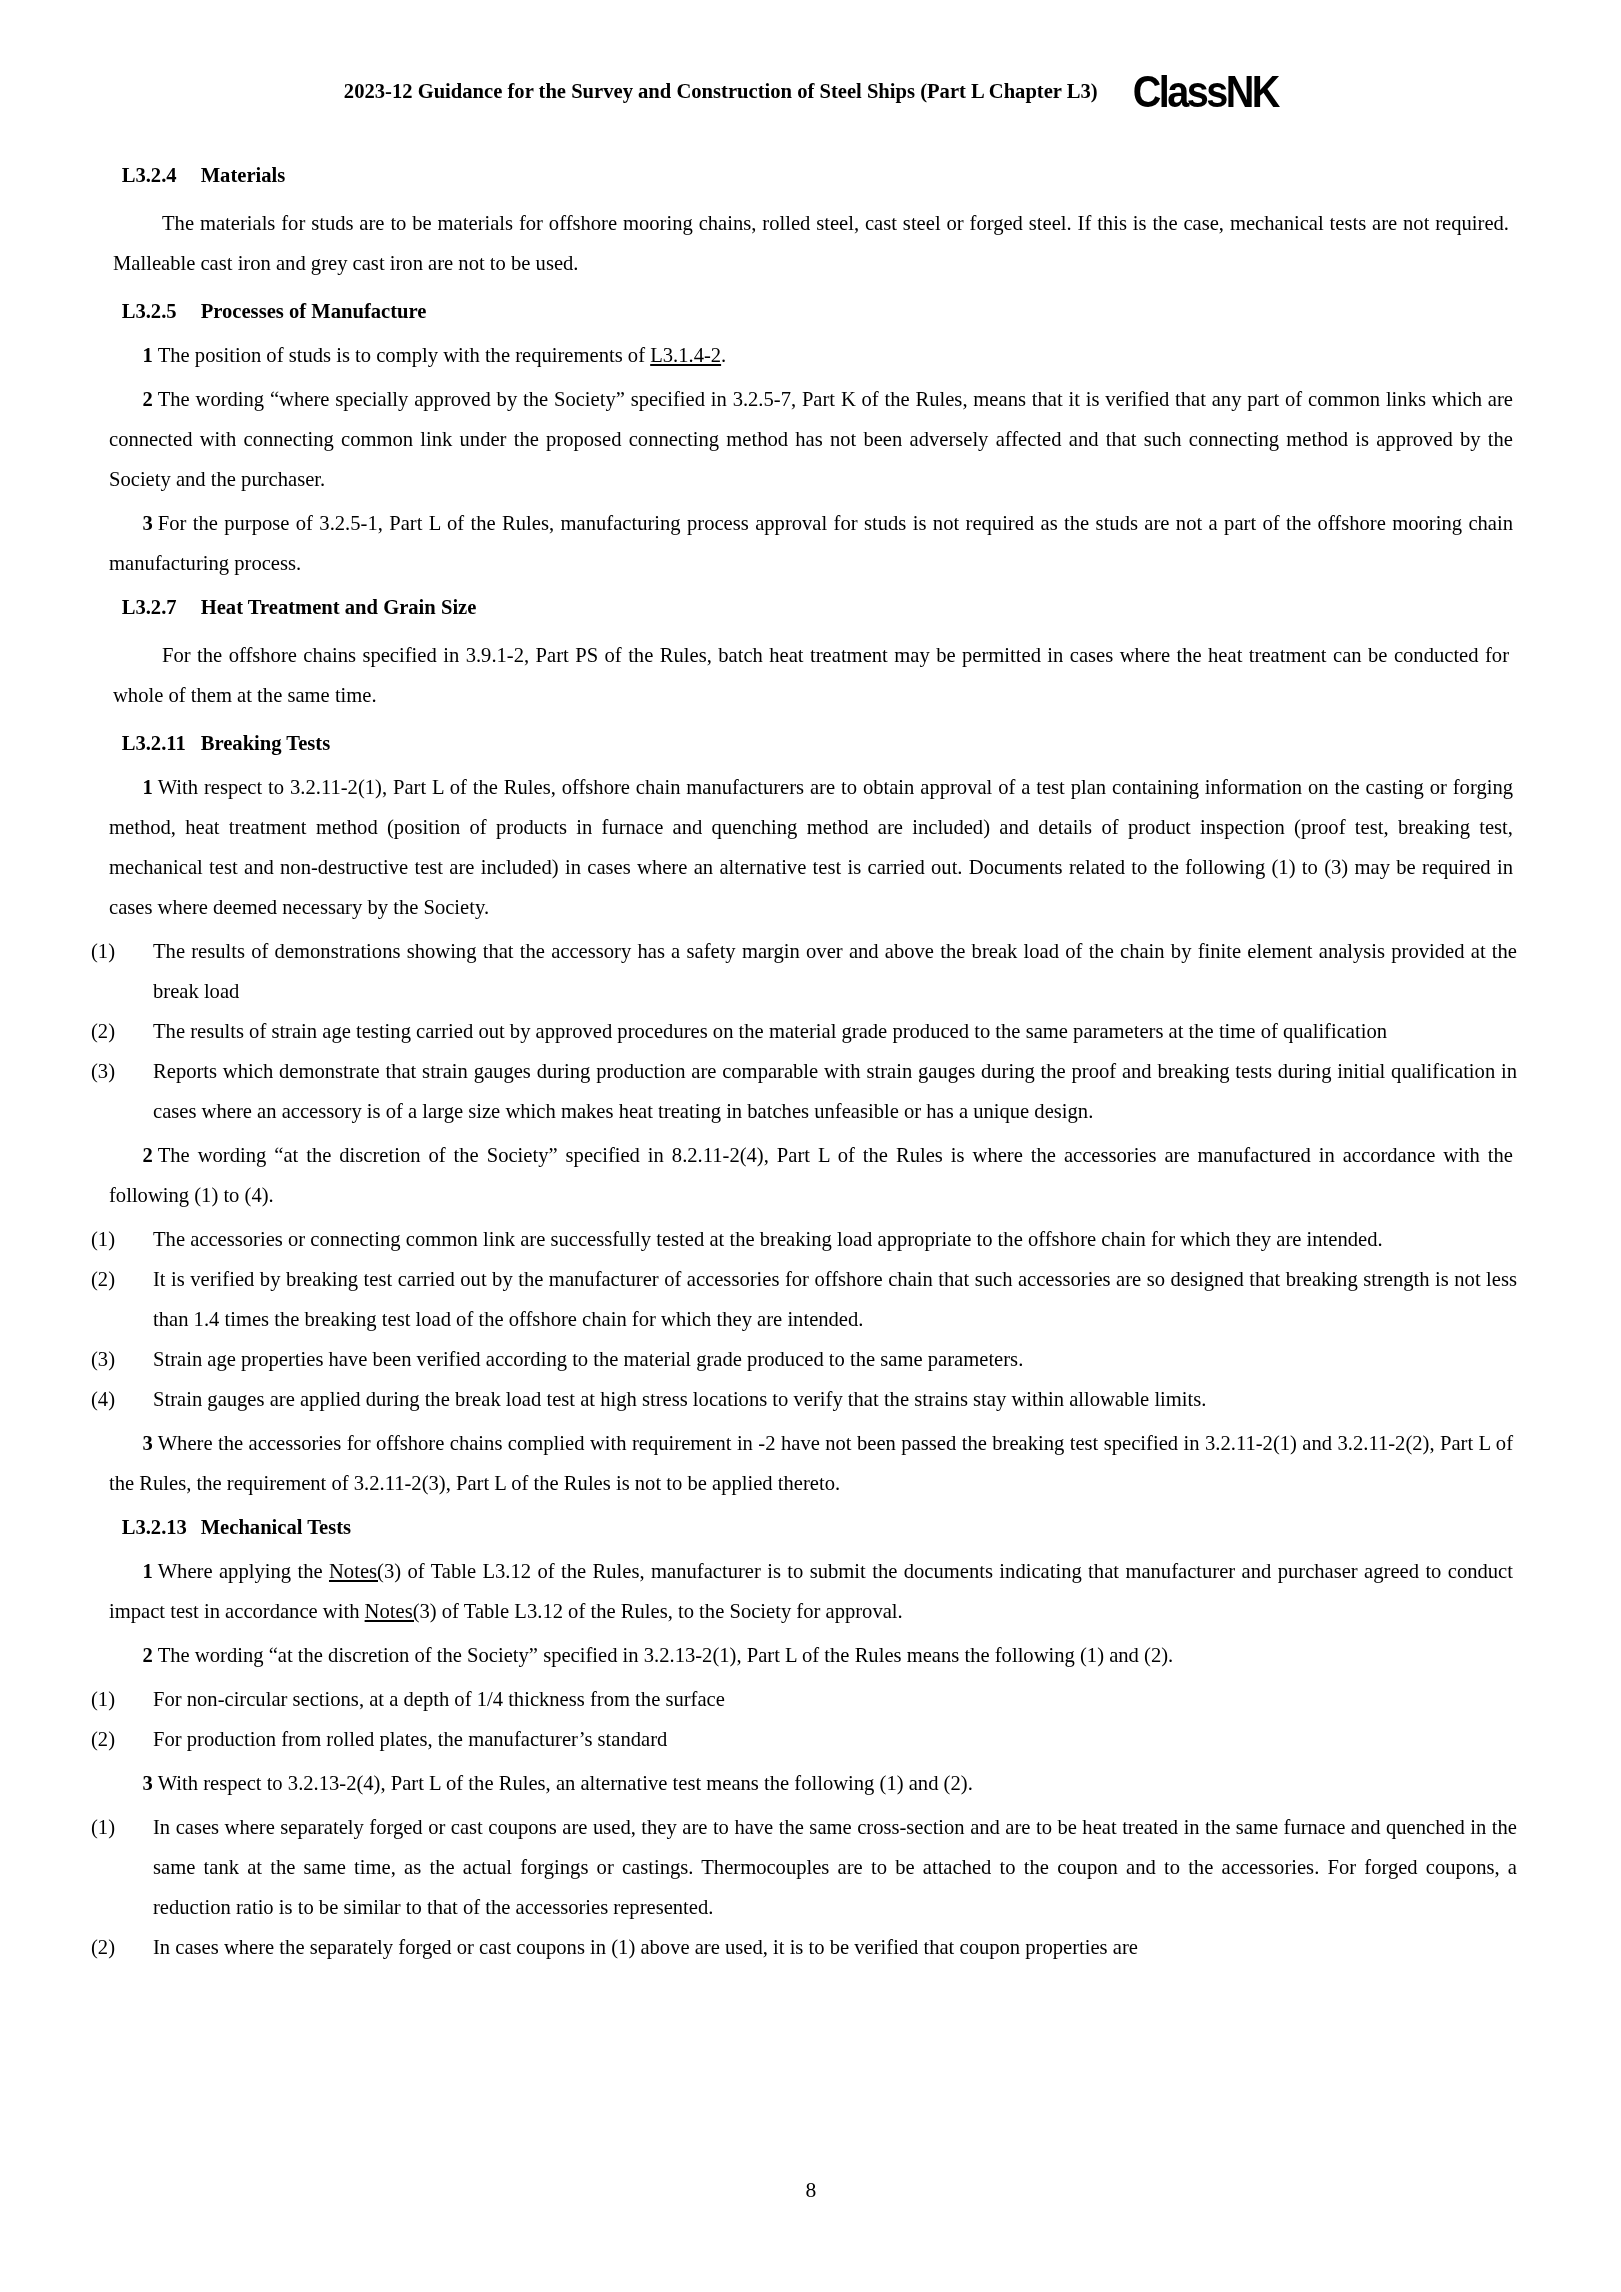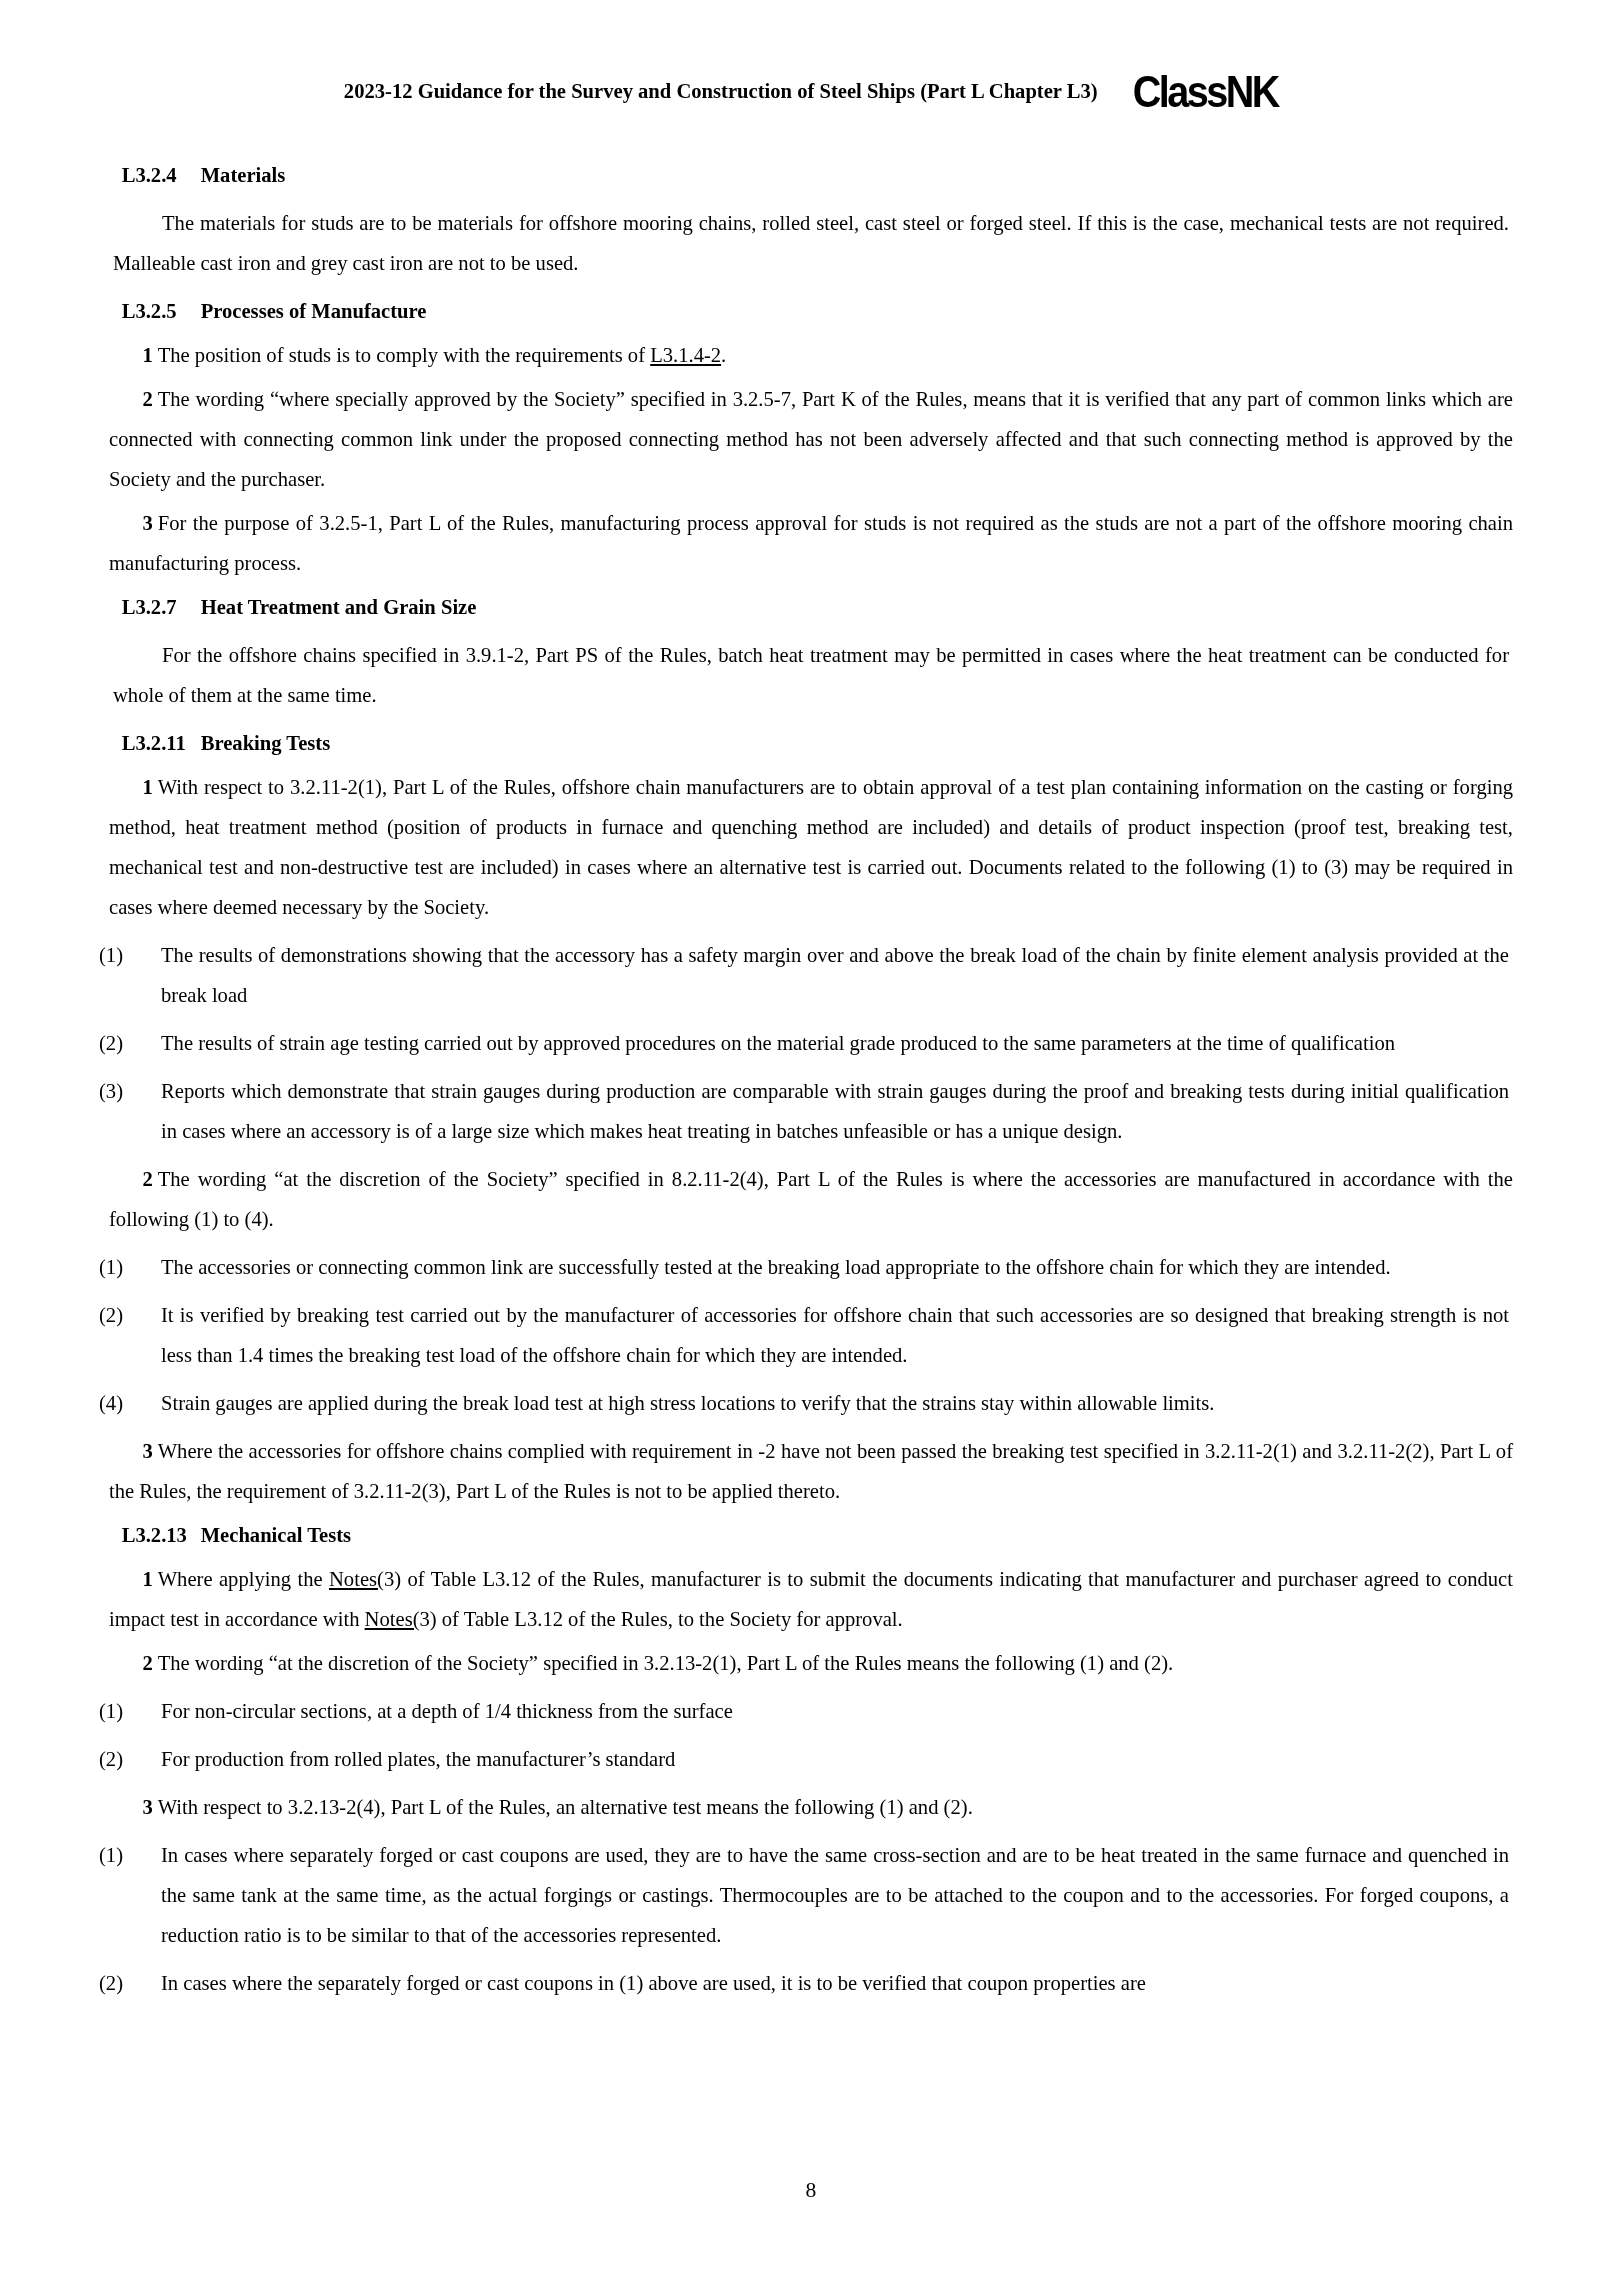--- a/index.html
+++ b/index.html
@@ -47,21 +47,21 @@
   }
   .heading{
     font-weight:bold;
     padding-left:16.7px;
     text-align:left;
   }
   .heading .hnum{display:inline-block;width:79px;}
   .para{margin:8px;text-indent:49px;}
   .numbered{margin:4px;text-indent:16.7px;}
   .numbered .marker{display:inline-block;width:32px;font-weight:bold;}
-  .subitem{margin:8px;padding-left:48px;text-indent:-31px;}
+  .subitem{margin:0;padding-left:48px;text-indent:-31px;}
   .subitem .marker{display:inline-block;width:31px;}
   .b{font-weight:normal;}
   .u{text-decoration:underline;}
   .page-footer{
     position:absolute;
     top:2178px;
     left:105px;
     width:1412px;
     text-align:center;
     font-size:21.6px;
@@ -87,20 +87,21 @@
       <div class="heading"><span class="hnum">L3.2.7</span><span>Heat Treatment and Grain Size</span></div>
       <p class="para"><span>For the offshore chains specified in </span><span class="b">3.9.1-2, Part PS of the Rules</span><span>, batch heat treatment may be permitted in cases where the heat treatment can be conducted for whole of them at the same time.</span></p>
       <div class="heading"><span class="hnum">L3.2.11</span><span>Breaking Tests</span></div>
       <p class="numbered"><span class="marker">1</span><span>With respect to </span><span class="b">3.2.11-2(1), Part L of the Rules,</span><span> offshore chain manufacturers are to obtain approval of a test plan containing information on the casting or forging method, heat treatment method (position of products in furnace and quenching method are included) and details of product inspection (proof test, breaking test, mechanical test and non-destructive test are included) in cases where an alternative test is carried out. Documents related to the following </span><span class="b">(1)</span><span> to </span><span class="b">(3)</span><span> may be required in cases where deemed necessary by the Society.</span></p>
       <p class="subitem"><span class="marker">(1)</span><span>The results of demonstrations showing that the accessory has a safety margin over and above the break load of the chain by finite element analysis provided at the break load</span></p>
       <p class="subitem"><span class="marker">(2)</span><span>The results of strain age testing carried out by approved procedures on the material grade produced to the same parameters at the time of qualification</span></p>
       <p class="subitem"><span class="marker">(3)</span><span>Reports which demonstrate that strain gauges during production are comparable with strain gauges during the proof and breaking tests during initial qualification in cases where an accessory is of a large size which makes heat treating in batches unfeasible or has a unique design.</span></p>
       <p class="numbered"><span class="marker">2</span><span>The wording “at the discretion of the Society” specified in </span><span class="b">8.2.11-2(4), Part L of the Rules</span><span> is where the accessories are manufactured in accordance with the following </span><span class="b">(1)</span><span> to </span><span class="b">(4)</span><span>.</span></p>
       <p class="subitem"><span class="marker">(1)</span><span>The accessories or connecting common link are successfully tested at the breaking load appropriate to the offshore chain for which they are intended.</span></p>
       <p class="subitem"><span class="marker">(2)</span><span>It is verified by breaking test carried out by the manufacturer of accessories for offshore chain that such accessories are so designed that breaking strength is not less than 1.4 times the breaking test load of the offshore chain for which they are intended.</span></p>
+      <p class="subitem"><span class="marker">(3)</span><span>Strain age properties have been verified according to the material grade produced to the same parameters.</span></p>
       <p class="subitem"><span class="marker">(4)</span><span>Strain gauges are applied during the break load test at high stress locations to verify that the strains stay within allowable limits.</span></p>
       <p class="numbered"><span class="marker">3</span><span>Where the accessories for offshore chains complied with requirement in </span><span class="b">-2</span><span> have not been passed the breaking test specified in </span><span class="b">3.2.11-2(1)</span><span> and </span><span class="b">3.2.11-2(2), Part L of the Rules</span><span>, the requirement of </span><span class="b">3.2.11-2(3), Part L of the Rules</span><span> is not to be applied thereto.</span></p>
       <div class="heading"><span class="hnum">L3.2.13</span><span>Mechanical Tests</span></div>
       <p class="numbered"><span class="marker">1</span><span>Where applying the </span><span class="u">Notes(</span><span class="b">3)</span><span> of </span><span class="b">Table L3.12 of the Rules</span><span>, manufacturer is to submit the documents indicating that manufacturer and purchaser agreed to conduct impact test in accordance with </span><span class="u">Notes(</span><span class="b">3)</span><span> of </span><span class="b">Table L3.12 of the Rules</span><span>, to the Society for approval.</span></p>
       <p class="numbered"><span class="marker">2</span><span>The wording “at the discretion of the Society” specified in </span><span class="b">3.2.13-2(1), Part L of the Rules</span><span> means the following </span><span class="b">(1)</span><span> and </span><span class="b">(2)</span><span>.</span></p>
       <p class="subitem"><span class="marker">(1)</span><span>For non-circular sections, at a depth of 1/4 thickness from the surface</span></p>
       <p class="subitem"><span class="marker">(2)</span><span>For production from rolled plates, the manufacturer’s standard</span></p>
       <p class="numbered"><span class="marker">3</span><span>With respect to </span><span class="b">3.2.13-2(4), Part L of the Rules,</span><span> an alternative test means the following </span><span class="b">(1)</span><span> and </span><span class="b">(2)</span><span>.</span></p>
       <p class="subitem"><span class="marker">(1)</span><span>In cases where separately forged or cast coupons are used, they are to have the same cross-section and are to be heat treated in the same furnace and quenched in the same tank at the same time, as the actual forgings or castings. Thermocouples are to be attached to the coupon and to the accessories. For forged coupons, a reduction ratio is to be similar to that of the accessories represented.</span></p>
       <p class="subitem"><span class="marker">(2)</span><span>In cases where the separately forged or cast coupons in </span><span class="b">(1)</span><span> above are used, it is to be verified that coupon properties are</span></p>

